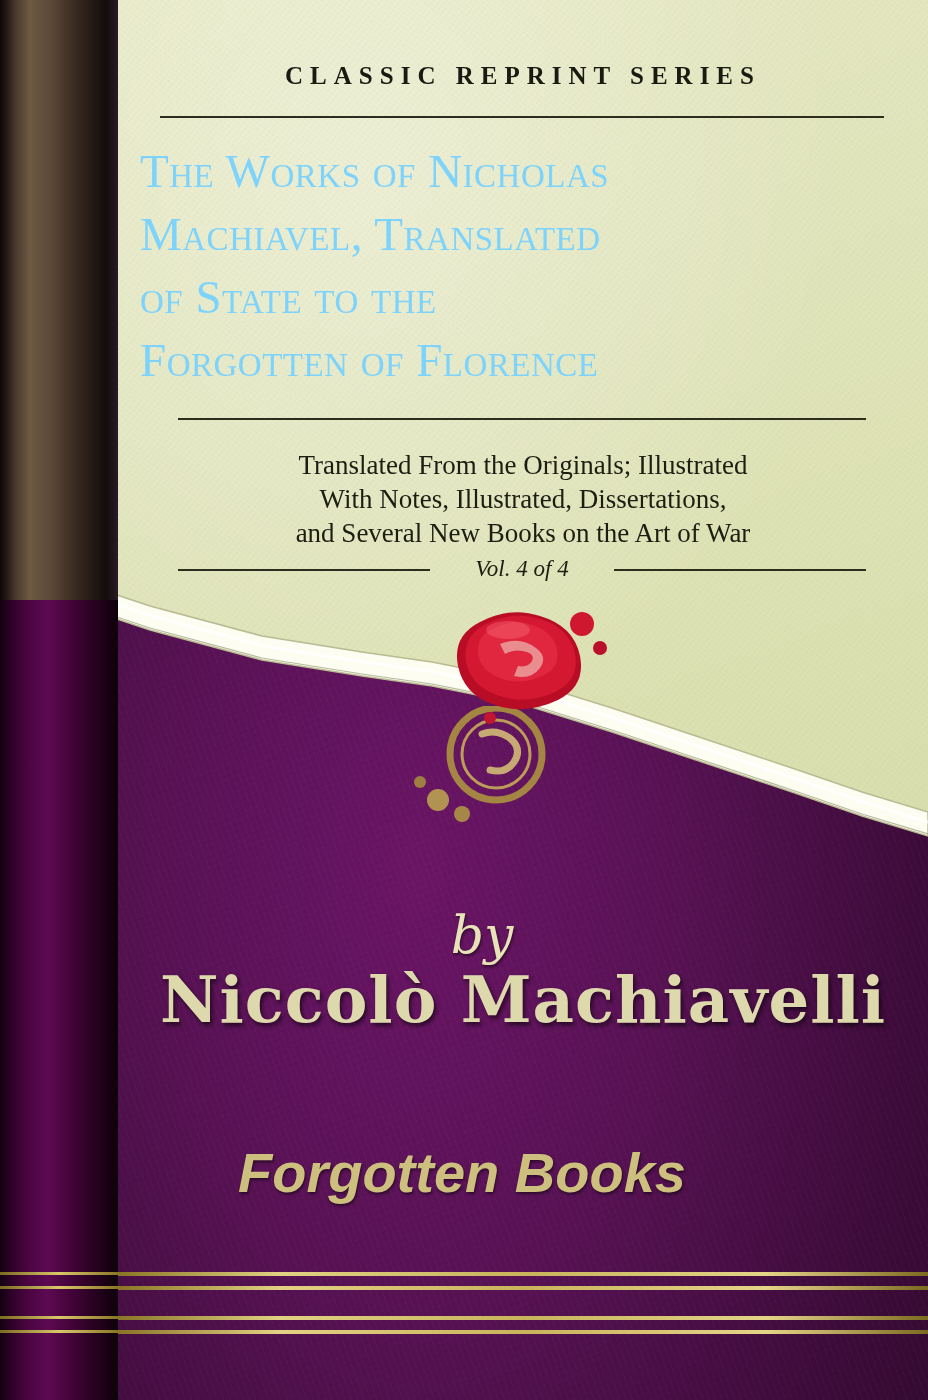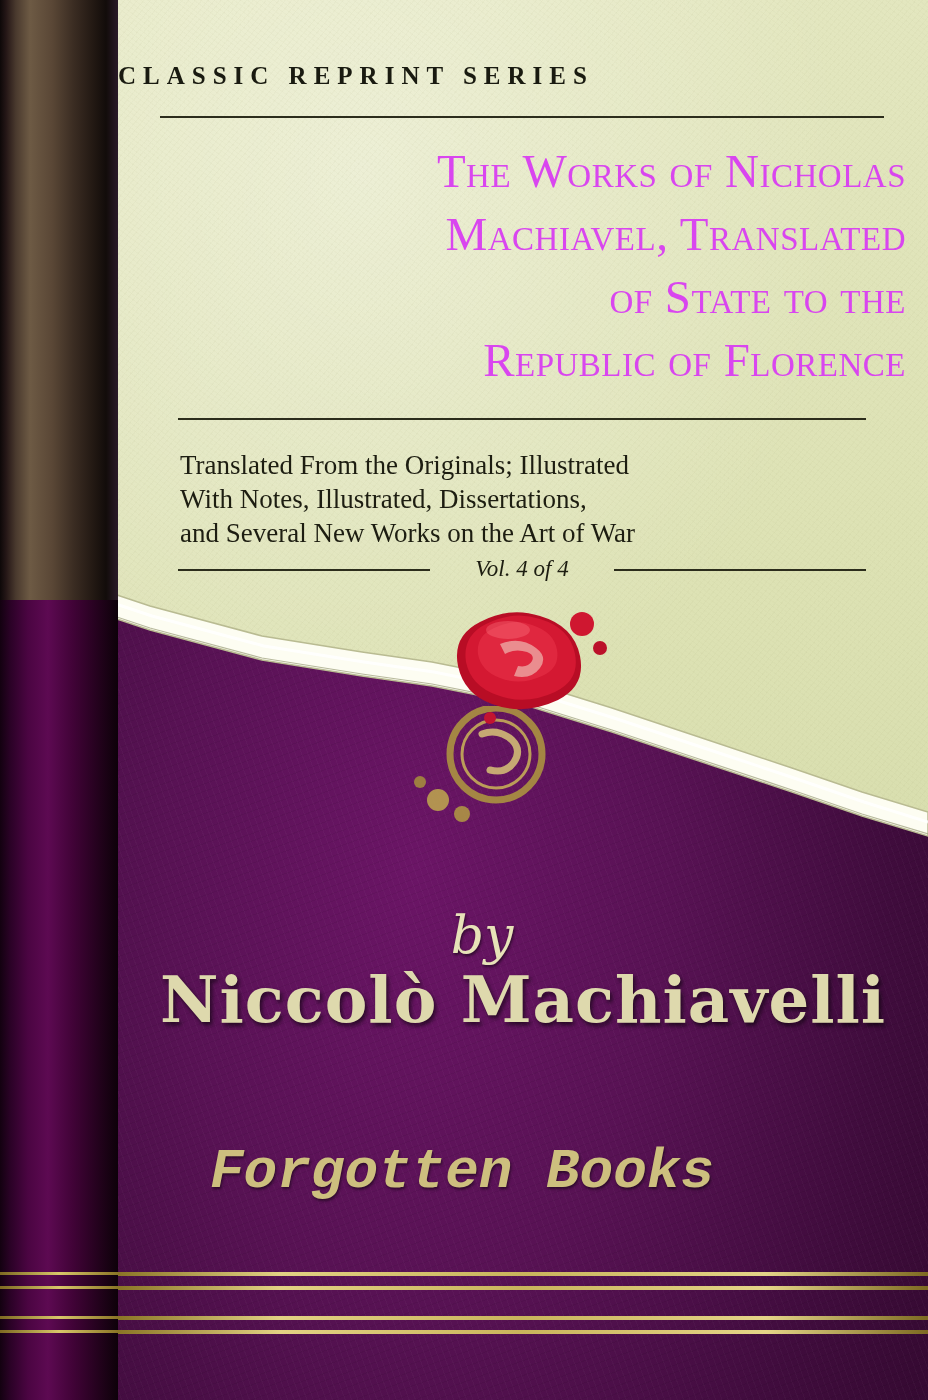--- a/index.html
+++ b/index.html
@@ -93,52 +93,54 @@
     width: 928px; height: 1400px;
     z-index: 4;
     pointer-events: none;
   }
 
   
   .series {
     position: absolute;
     left: 118px; top: 62px;
     width: 810px;
+    text-align: center;
     font-size: 25px;
     letter-spacing: 7px;
     color: #191a10;
     font-variant: small-caps;
     font-weight: 700;
     z-index: 5;
   }
   .rule {
     position: absolute;
     height: 2px;
     background: #2c2d1c;
     z-index: 5;
   }
   .rule-top { left: 160px; top: 116px; width: 724px; }
   .rule-mid { left: 178px; top: 418px; width: 688px; }
 
   .title {
     position: absolute;
     left: 140px; top: 140px;
     width: 766px;
-    text-align: right;
-    color: #d946ef;
+    text-align: left;
+    color: #7dd3fc;
     font-size: 47px;
     line-height: 63px;
     font-variant: small-caps;
     letter-spacing: 0.5px;
     z-index: 5;
   }
   .subtitle {
     position: absolute;
     left: 180px; top: 448px;
     width: 686px;
+    text-align: center;
     color: #1d1d11;
     font-size: 27px;
     line-height: 34px;
     z-index: 5;
   }
   .vol-wrap {
     position: absolute;
     left: 178px; top: 556px;
     width: 688px;
     height: 26px;
@@ -198,21 +200,21 @@
     text-shadow: 2px 3px 4px rgba(0,0,0,0.6);
     z-index: 5;
   }
   .publisher {
     position: absolute;
     left: 118px; top: 1140px;
     width: 688px;
     text-align: center;
     color: #cdbf7e;
     font-size: 56px;
-    font-family: Liberation Mono, monospace;
+    font-family: Liberation Sans, sans-serif;
     font-weight: 700;
     font-style: italic;
     text-shadow: 1px 2px 3px rgba(0,0,0,0.5);
     z-index: 5;
   }
 
   
   .gold-band {
     position: absolute;
     left: 118px; top: 1272px;
@@ -254,29 +256,29 @@
       <i style="top:58px"></i>
   </div>
 
   <div class="series">CLASSIC REPRINT SERIES</div>
   <div class="rule rule-top"></div>
 
   <div class="title">
     <div>The Works of Nicholas</div>
     <div>Machiavel, Translated</div>
     <div>of State to the</div>
-    <div>Republic of Florence</div>
+    <div>Forgotten of Florence</div>
   </div>
 
   <div class="rule rule-mid"></div>
 
   <div class="subtitle">
     <div>Translated From the Originals; Illustrated</div>
     <div>With Notes, Illustrated, Dissertations,</div>
-    <div>and Several New Works on the Art of War</div>
+    <div>and Several New Books on the Art of War</div>
   </div>
 
   <div class="vol-wrap">
     <span class="vline l"></span>
     <span class="vline r"></span>
     <div class="vol">Vol. 4 of 4</div>
   </div>
 
   <svg class="seal-gold" viewBox="0 0 166 122">
     <g opacity="0.85">

